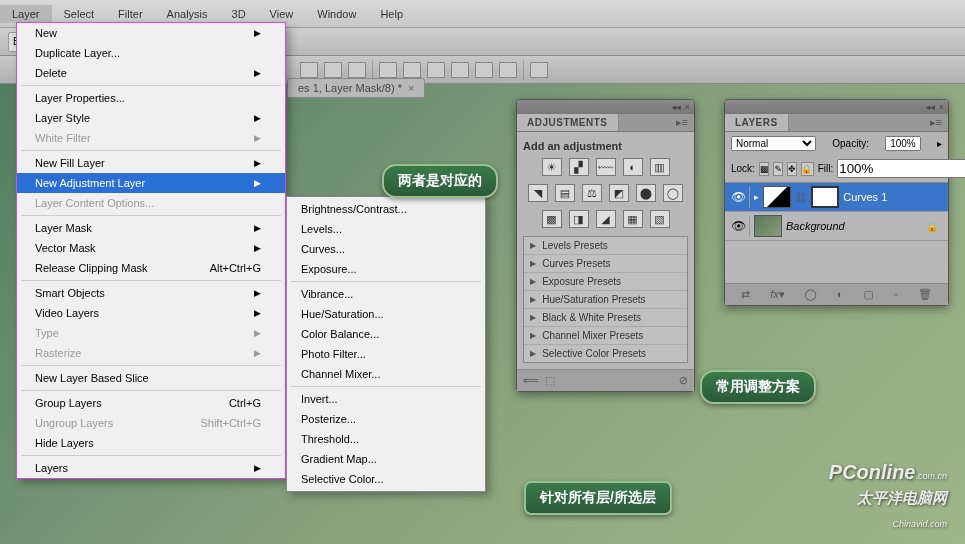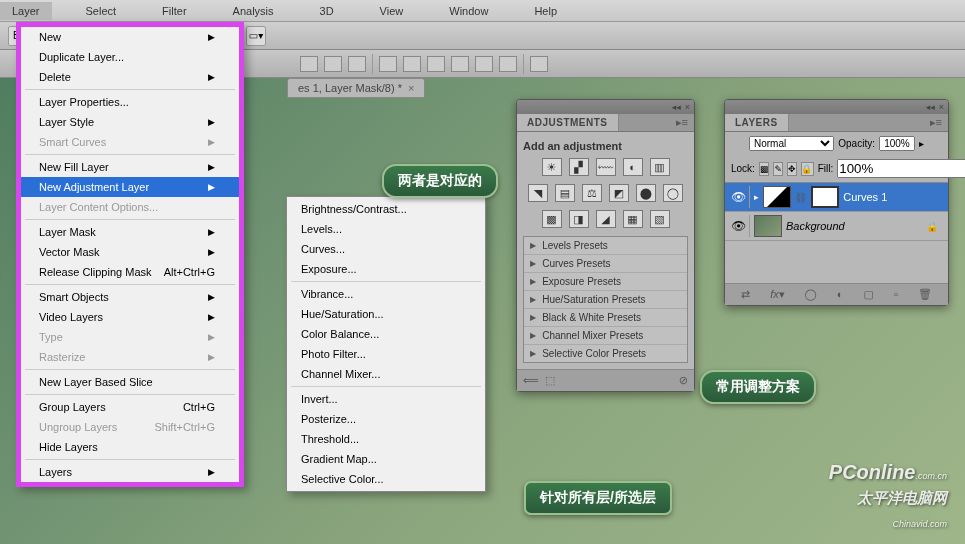--- a/index.html
+++ b/index.html
@@ -1,28 +1,28 @@
 <!DOCTYPE html>
 <html><head>
 <meta charset="utf-8">
 <style>
 * { margin: 0; padding: 0; box-sizing: border-box; font-family: Tahoma, sans-serif; }
 body { width: 965px; height: 544px; background: linear-gradient(135deg, #4a7a5c 0%, #6b8f6f 30%, #8aa57d 60%, #9fb58a 100%); position: relative; overflow: hidden; }
-.menubar { background: linear-gradient(#d8d8d8, #c8c8c8); height: 22px; display: flex; align-items: center; font-size: 11px; color: #333; border-bottom: 1px solid #999; gap: 22px; }
+.menubar { background: linear-gradient(#d8d8d8, #c8c8c8); height: 28px; display: flex; align-items: center; font-size: 11px; color: #333; border-bottom: 1px solid #999; }
 .menubar-item { padding: 3px 12px; cursor: default; }
 .menubar-item.active { background: #b8b8b8; }
 .toolbar { background: linear-gradient(#d0d0d0, #b8b8b8); height: 28px; display: flex; align-items: center; padding: 0 8px; gap: 8px; font-size: 11px; border-bottom: 1px solid #888; }
 .tool-icon { width: 20px; height: 20px; background: #ddd; border: 1px solid #999; border-radius: 2px; display: flex; align-items: center; justify-content: center; font-size: 10px; }
 .tool-sep { width: 1px; height: 20px; background: #999; }
 .toolbar2 { background: linear-gradient(#c8c8c8, #b0b0b0); height: 28px; border-bottom: 1px solid #888; padding-left: 300px; display: flex; align-items: center; gap: 6px; }
 .tool-small { width: 18px; height: 16px; border: 1px solid #888; background: #ccc; }
 .doctab { position: absolute; top: 78px; left: 287px; background: #b8b8b8; border: 1px solid #888; padding: 3px 10px; font-size: 11px; color: #444; border-radius: 3px 3px 0 0; }
 .doctab .x { margin-left: 6px; color: #666; }
 
-.menu-dropdown { position: absolute; top: 22px; left: 16px; width: 228px; background: #f0f0f0; border: 5px solid #d946ef; box-shadow: 4px 4px 8px rgba(0,0,0,0.3); font-size: 11px; }
+.menu-dropdown { position: absolute; top: 22px; left: 16px; width: 270px; background: #f0f0f0; border: 1px solid #d946ef; box-shadow: 4px 4px 8px rgba(0,0,0,0.3); font-size: 11px; }
 .menu-item { padding: 4px 24px 4px 18px; display: flex; justify-content: space-between; align-items: center; cursor: default; }
 .menu-item.highlighted { background: #2a6fd6; color: white; }
 .menu-item.disabled { color: #999; }
 .menu-sep { height: 1px; background: #ccc; margin: 2px 4px; }
 .menu-arrow { font-size: 9px; }
 
 .submenu { position: absolute; top: 196px; left: 286px; width: 200px; background: #f0f0f0; border: 1px solid #888; box-shadow: 4px 4px 8px rgba(0,0,0,0.3); font-size: 11px; padding: 2px 0; }
 .submenu .menu-item { padding: 4px 14px; }
 
 .panel { position: absolute; background: #a8a8a8; border: 1px solid #555; border-radius: 4px; box-shadow: 0 3px 10px rgba(0,0,0,0.4); font-size: 10px; }
@@ -36,21 +36,21 @@
 .adj-label { font-size: 11px; font-weight: bold; color: #333; padding: 2px 0 6px; }
 .adj-icons { display: flex; gap: 7px; margin-bottom: 8px; justify-content: center; }
 .adj-icon { width: 20px; height: 18px; background: #ddd; border: 1px solid #777; display: flex; align-items: center; justify-content: center; font-size: 11px; color: #333; }
 .preset-list { border: 1px solid #888; background: #c0c0c0; }
 .preset-item { padding: 3px 6px; display: flex; align-items: center; gap: 6px; border-bottom: 1px solid #aaa; font-size: 10px; color: #333; }
 .preset-item:last-child { border-bottom: none; }
 .preset-arrow { font-size: 8px; color: #555; }
 .adj-footer { background: #a0a0a0; padding: 4px 6px; display: flex; justify-content: space-between; font-size: 11px; color: #555; border-top: 1px solid #888; }
 
 .layers { top: 99px; left: 724px; width: 225px; }
-.layer-controls { background: #b4b4b4; padding: 4px 24px; display: flex; align-items: center; gap: 4px; font-size: 10px; }
+.layer-controls { background: #b4b4b4; padding: 4px 6px; display: flex; align-items: center; gap: 16px; font-size: 10px; }
 .layer-controls select { font-size: 10px; width: 90px; }
 .layer-controls input { width: 36px; font-size: 10px; text-align: center; }
 .lock-row { background: #b4b4b4; padding: 4px 6px; display: flex; align-items: center; gap: 4px; font-size: 10px; border-bottom: 1px solid #888; }
 .lock-icon { width: 16px; height: 14px; border: 1px solid #888; background: #ccc; font-size: 9px; display:flex; align-items:center; justify-content:center; }
 .layer-list { background: #b8b8b8; min-height: 100px; }
 .layer-row { display: flex; align-items: center; padding: 3px; border-bottom: 1px solid #999; gap: 4px; }
 .layer-row.selected { background: #3976c9; color: white; }
 .eye-col { width: 22px; height: 22px; display: flex; align-items: center; justify-content: center; border-right: 1px solid #999; font-size: 12px; }
 .layer-thumb { width: 28px; height: 22px; background: #fff; border: 1px solid #555; }
 .layer-thumb.curves { background: linear-gradient(135deg, #fff 48%, #000 52%); position: relative; }
@@ -134,21 +134,21 @@
     </div>
     <div class="menu-sep"></div>
     <div class="menu-item">
       <span>Layer Properties...</span>
     </div>
     <div class="menu-item">
       <span>Layer Style</span>
       <span class="menu-arrow">▶</span>
     </div>
     <div class="menu-item disabled">
-      <span>Smart Curves</span>
+      <span>White Filter</span>
       <span class="menu-arrow">▶</span>
     </div>
     <div class="menu-sep"></div>
     <div class="menu-item">
       <span>New Fill Layer</span>
       <span class="menu-arrow">▶</span>
     </div>
     <div class="menu-item highlighted">
       <span>New Adjustment Layer</span>
       <span class="menu-arrow">▶</span>

